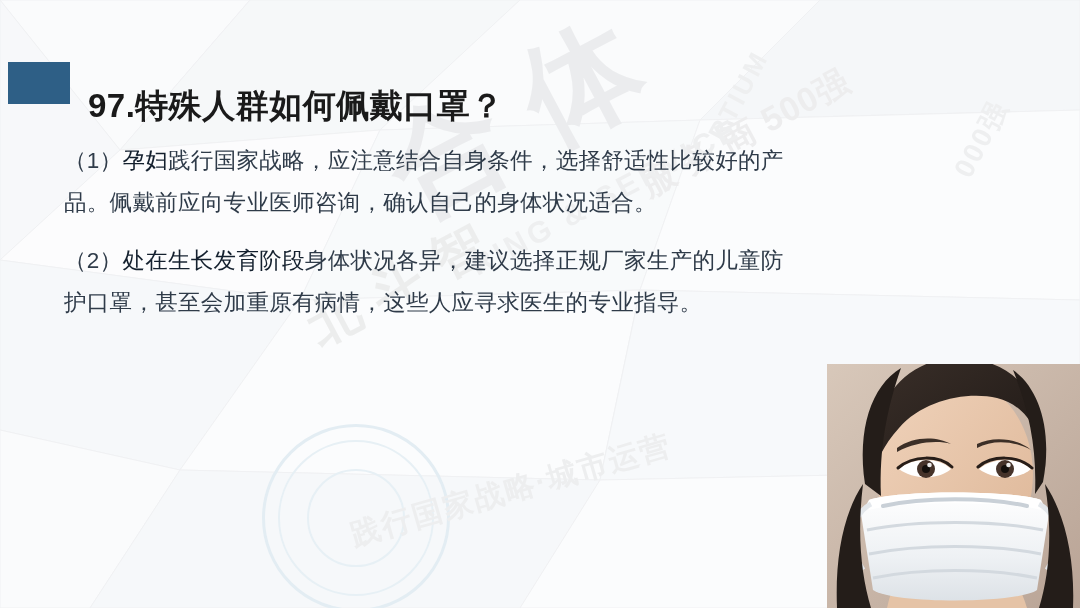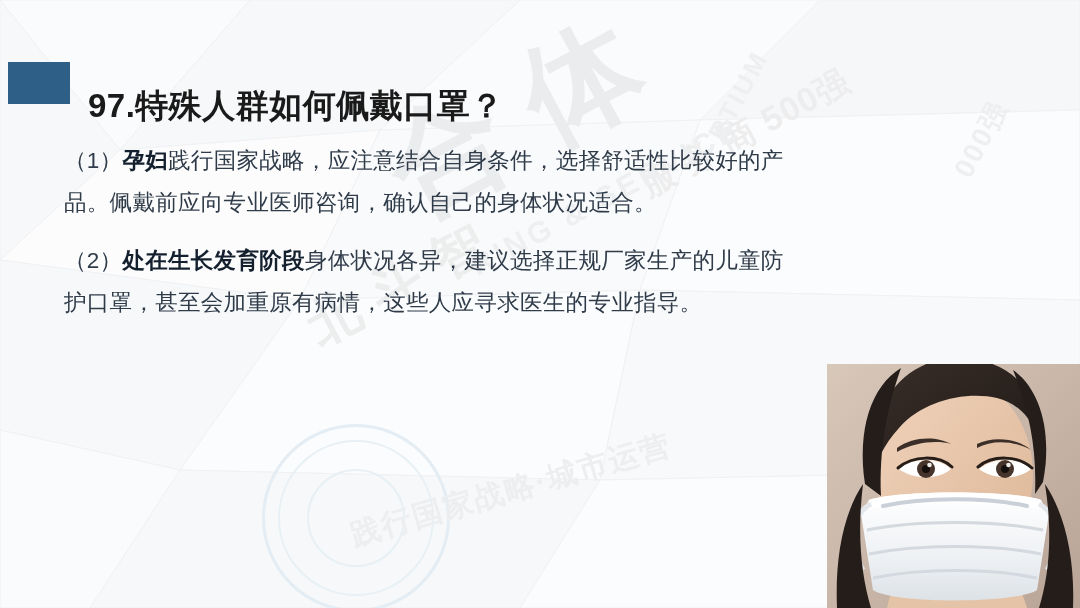--- a/index.html
+++ b/index.html
@@ -147,21 +147,21 @@
     font-size: 22.5px;
     line-height: 42px;
     color: #2f3b49;
     letter-spacing: 0.3px;
   }
   .para {
     margin: 0 0 16px 0;
     text-indent: 0;
   }
   .para .lead {
-    font-weight: 700;
+    font-weight: 400;
     color: #14202e;
     text-align: center;
   }
   .para .num {
     font-weight: 400;
     color: #2f3b49;
   }
 
   
   .photo {

